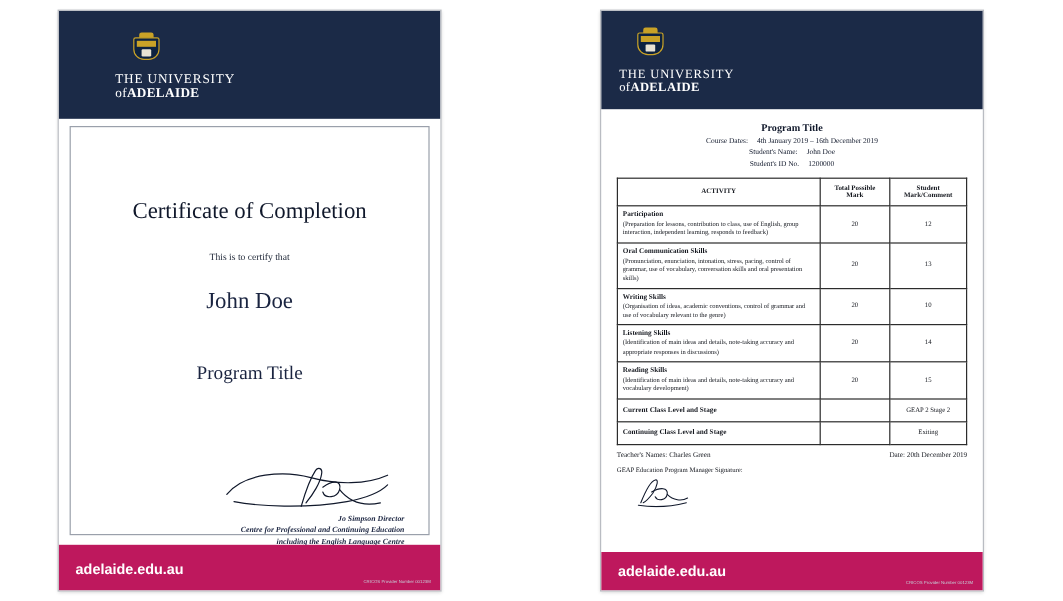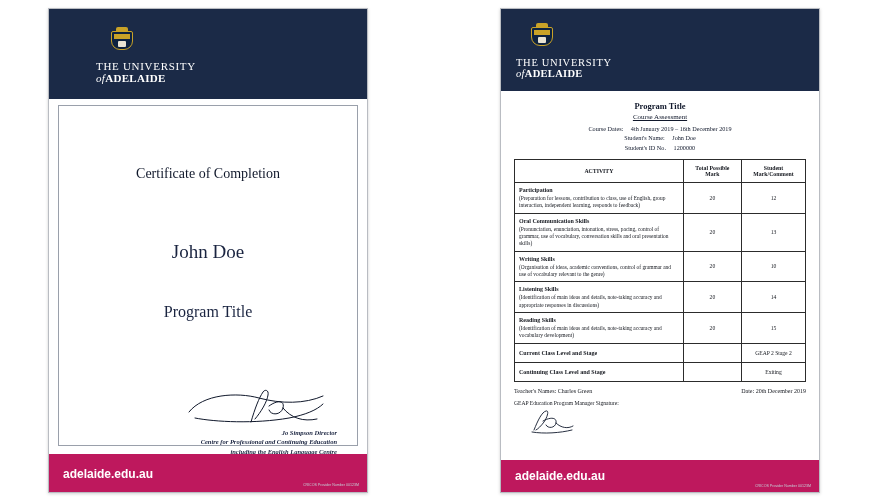--- a/index.html
+++ b/index.html
@@ -76,21 +76,20 @@
     line-height: 1.05;
   }
   .wordmark .line1 {
     letter-spacing: 0.7px;
   }
   .wordmark .line2 {
     font-weight: bold;
     letter-spacing: 0.3px;
   }
   .wordmark .line2 .ital {
-    font-style: italic;
     font-weight: normal;
   }
   .page-footer {
     position: absolute;
     left: 0; right: 0; bottom: 0;
     background: #be185d;
   }
   .footer-url {
     position: absolute;
     color: #ffffff;
@@ -120,21 +119,21 @@
     right: 9px;
     bottom: 46px;
     border: 1px solid #9aa0ab;
     box-sizing: border-box;
   }
   .cert-title {
     position: absolute;
     left: 0; right: 0;
     top: 60px;
     text-align: center;
-    font-size: 14px;
+    font-size: 19px;
     color: #10182b;
     font-family: "Liberation Serif", serif;
   }
   .cert-certify {
     position: absolute;
     left: 0; right: 0;
     top: 104px;
     text-align: center;
     font-size: 8px;
     color: #222a3a;
@@ -314,20 +313,21 @@
         <div class="shield"></div>
       </div>
       <div class="wordmark">
         <div class="line1">THE UNIVERSITY</div>
         <div class="line2"><span class="ital">of</span><span>ADELAIDE</span></div>
       </div>
     </div>
 
     <div class="inner-frame">
       <div class="cert-title">Certificate of Completion</div>
+      <div class="cert-certify">This is to certify that</div>
       <div class="cert-name">John Doe</div>
       <div class="cert-program">Program Title</div>
 
       <div class="signature-wrap">
         <svg width="150" height="42" viewBox="0 0 150 42">
           <g fill="none" stroke="#10182b" stroke-width="1" stroke-linecap="round">
             <path d="M4 24 C 18 6, 52 4, 74 10 C 96 16, 120 16, 138 8"></path>
             <path d="M10 30 C 30 34, 70 36, 104 30 C 120 27, 132 22, 138 16"></path>
             <path d="M66 34 C 70 20, 74 10, 78 4 C 80 1, 84 2, 83 7 C 82 14, 76 24, 70 31"></path>
             <path d="M84 18 C 92 12, 100 12, 98 20 C 96 27, 86 28, 84 22"></path>
@@ -359,21 +359,20 @@
       </div>
       <div class="wordmark">
         <div class="line1">THE UNIVERSITY</div>
         <div class="line2"><span class="ital">of</span><span>ADELAIDE</span></div>
       </div>
     </div>
 
     <div class="assess-body">
       <div class="assess-head">
         <div class="assess-program-title">Program Title</div>
-        <div class="assess-subtitle">Course Assessment</div>
         <div class="assess-meta">
           <div>
             <span class="lbl">Course Dates:</span>
             <span class="val">4th January 2019 – 16th December 2019</span>
           </div>
           <div>
             <span class="lbl">Student's Name:</span>
             <span class="val">John Doe</span>
           </div>
           <div>

